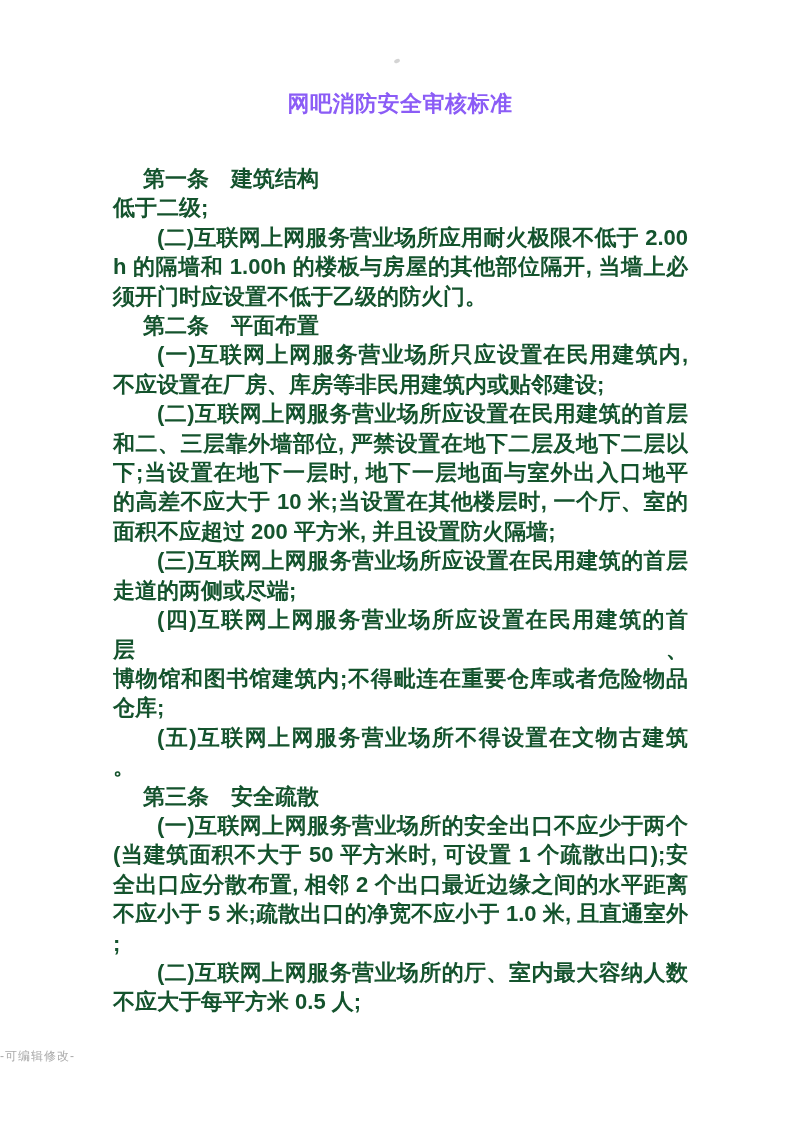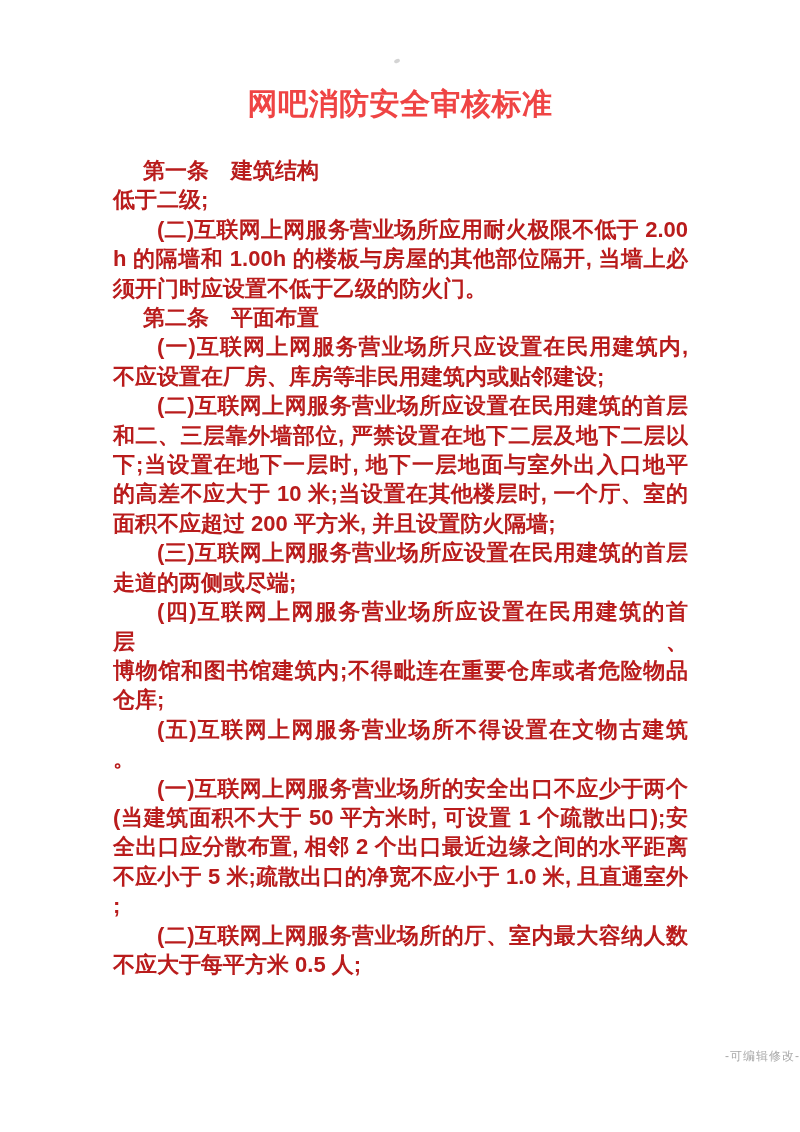--- a/index.html
+++ b/index.html
@@ -15,35 +15,35 @@
     overflow: hidden;
     font-family: "Liberation Sans", sans-serif;
     color: #1b1b1b;
   }
   .doc-title {
     position: absolute;
     top: 88px;
     left: 0;
     width: 100%;
     text-align: center;
-    font-size: 30px;
+    font-size: 22px;
     font-weight: 700;
     line-height: 32px;
     letter-spacing: 0.5px;
-    color: #ef4444;
+    color: #8b5cf6;
   }
   .doc-body {
     position: absolute;
-    top: 156px;
+    top: 164px;
     left: 113px;
     width: 575px;
     font-size: 22px;
     line-height: 29.4px;
     font-weight: 700;
-    color: #b91c1c;
+    color: #14532d;
   }
   .heading {
     text-indent: 30px;
     font-weight: 700;
     white-space: pre;
   }
   .line {
     text-align: justify;
   }
   .line.fill {
@@ -61,21 +61,21 @@
     background: #c9c9c9;
     border-radius: 50%;
     transform: rotate(-25deg);
     opacity: 0.8;
   }
   .footer-watermark {
     position: absolute;
     top: 1048px;
     left: 0;
     width: 100%;
-    text-align: right;
+    text-align: left;
     font-size: 12px;
     font-weight: 400;
     letter-spacing: 1px;
     color: #a9a9a9;
   }
 </style>
 </head>
 <body>
 
 <div class="page">
@@ -98,20 +98,21 @@
       <div class="line fill">下;当设置在地下一层时, 地下一层地面与室外出入口地平</div>
       <div class="line fill">的高差不应大于 10 米;当设置在其他楼层时, 一个厅、室的</div>
       <div class="line">面积不应超过 200 平方米, 并且设置防火隔墙;</div>
       <div class="line fill first">(三)互联网上网服务营业场所应设置在民用建筑的首层</div>
       <div class="line">走道的两侧或尽端;</div>
       <div class="line fill first">(四)互联网上网服务营业场所应设置在民用建筑的首层、</div>
       <div class="line fill">博物馆和图书馆建筑内;不得毗连在重要仓库或者危险物品</div>
       <div class="line">仓库;</div>
       <div class="line fill first">(五)互联网上网服务营业场所不得设置在文物古建筑</div>
       <div class="line">。</div>
+      <div class="heading">第三条　安全疏散</div>
       <div class="line fill first">(一)互联网上网服务营业场所的安全出口不应少于两个</div>
       <div class="line fill">(当建筑面积不大于 50 平方米时, 可设置 1 个疏散出口);安</div>
       <div class="line fill">全出口应分散布置, 相邻 2 个出口最近边缘之间的水平距离</div>
       <div class="line fill">不应小于 5 米;疏散出口的净宽不应小于 1.0 米, 且直通室外</div>
       <div class="line">;</div>
       <div class="line fill first">(二)互联网上网服务营业场所的厅、室内最大容纳人数</div>
       <div class="line">不应大于每平方米 0.5 人;</div>
     </div>
 
   <div class="footer-watermark">-可编辑修改-</div>

